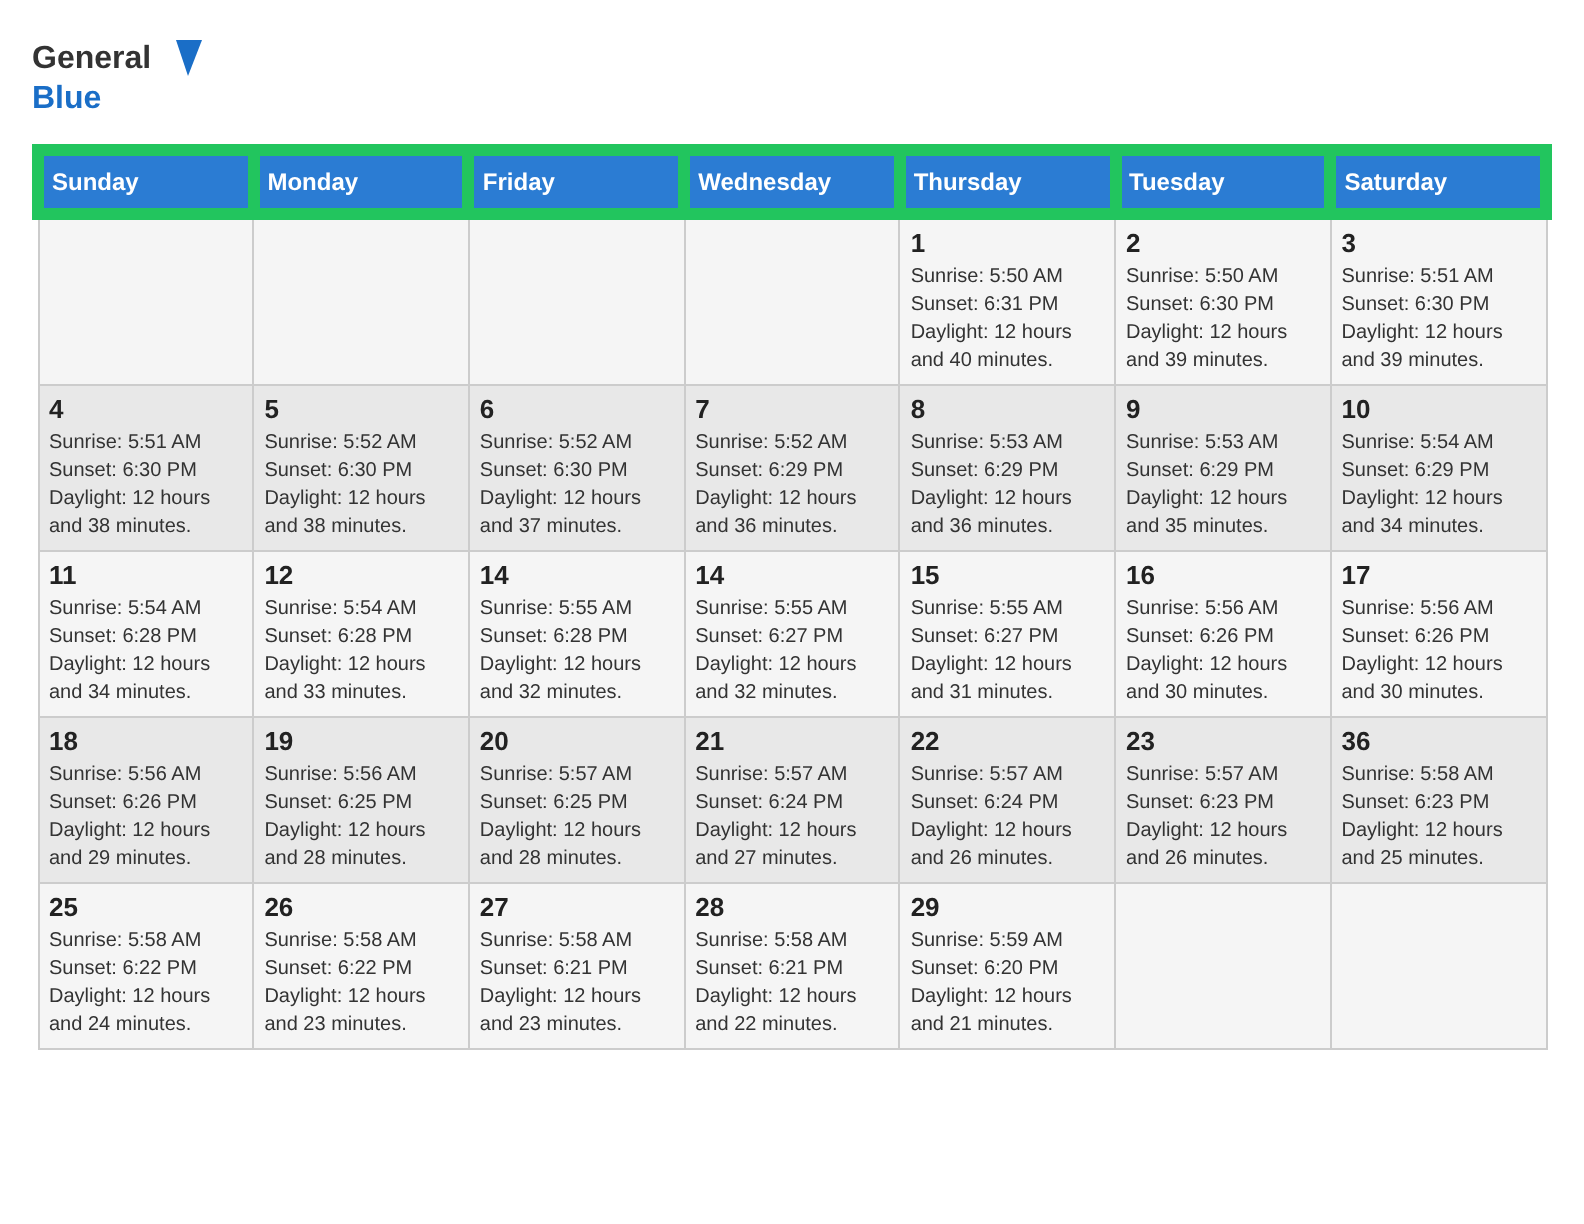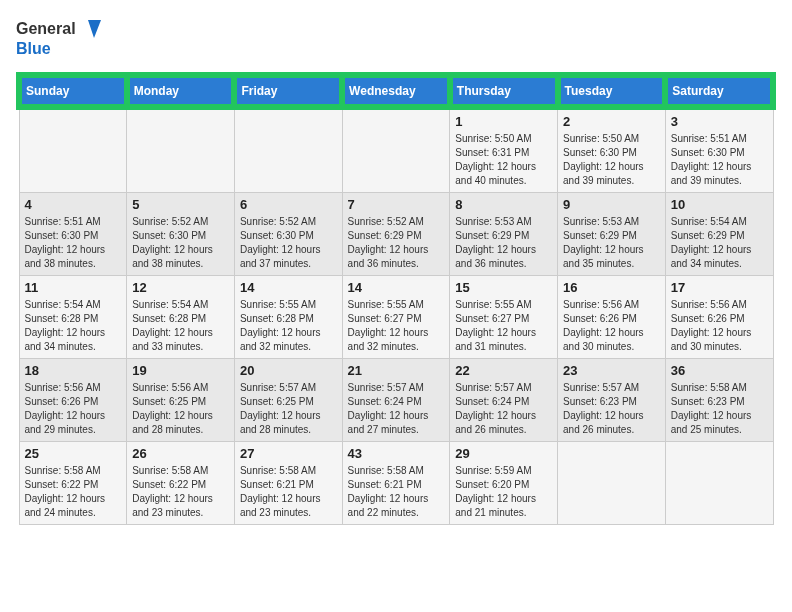--- a/index.html
+++ b/index.html
@@ -301,21 +301,21 @@
 and 23 minutes.</div>
         </td>
         <td>
           <span class="day-number">27</span>
           <div class="day-info" style="white-space: pre-line;">Sunrise: 5:58 AM
 Sunset: 6:21 PM
 Daylight: 12 hours
 and 23 minutes.</div>
         </td>
         <td>
-          <span class="day-number">43</span>
+          <span class="day-number">28</span>
           <div class="day-info" style="white-space: pre-line;">Sunrise: 5:58 AM
 Sunset: 6:21 PM
 Daylight: 12 hours
 and 22 minutes.</div>
         </td>
         <td>
           <span class="day-number">29</span>
           <div class="day-info" style="white-space: pre-line;">Sunrise: 5:59 AM
 Sunset: 6:20 PM
 Daylight: 12 hours

